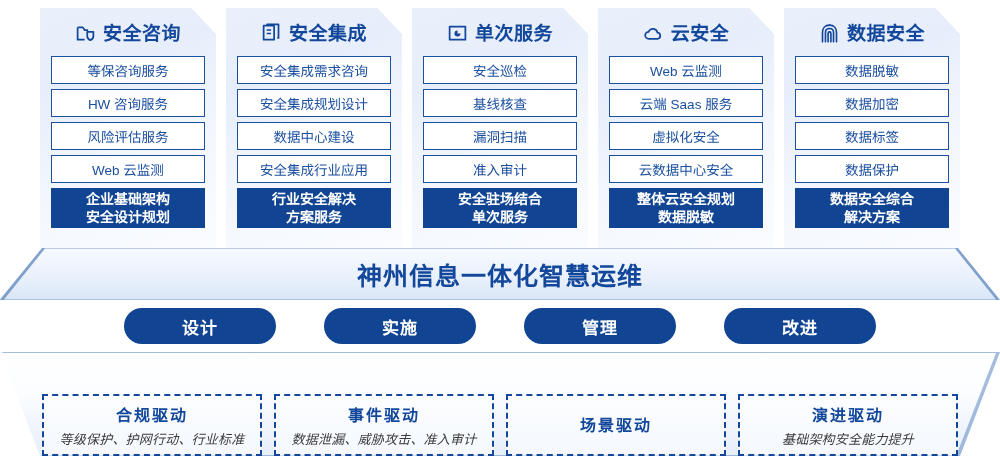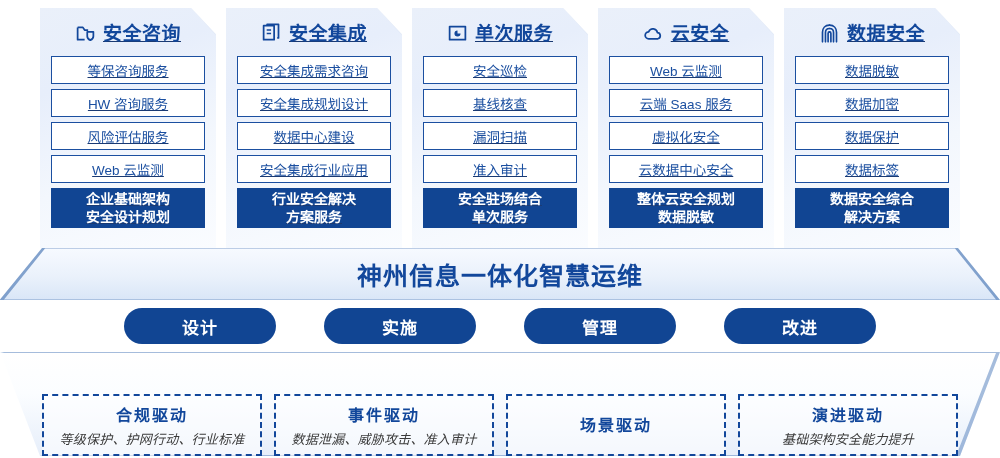--- a/index.html
+++ b/index.html
@@ -20,21 +20,20 @@
     display:flex;justify-content:center;gap:10px;
   }
   .col{
     width:176px;height:240px;
     position:relative;
     background:linear-gradient(158deg,#eaf0fa 0%,#e7eefb 28%,#f3f7fd 62%,#fafcff 100%);
     -webkit-clip-path:polygon(0 0,86% 0,100% 11%,100% 100%,0 100%);
     clip-path:polygon(0 0,86% 0,100% 11%,100% 100%,0 100%);
     box-sizing:border-box;
     padding:8px 11px 10px 11px;
-    text-decoration:underline;
   }
   .col::after{
     content:"";position:absolute;right:0;top:0;width:25px;height:27px;
     background:linear-gradient(225deg,#ffffff 0%,#ffffff 46%,#d8e2f2 52%,#eef3fb 100%);
     -webkit-clip-path:polygon(100% 0,0 0,100% 100%);
     clip-path:polygon(100% 0,0 0,100% 100%);
   }
   .col-head{
     height:34px;display:flex;align-items:center;justify-content:center;gap:7px;
     margin-bottom:6px;
@@ -228,22 +227,22 @@
             <path d="M12 6.3c-3 0-4.6 2.1-4.6 4.6v10.6"></path>
             <path d="M12 6.3c3 0 4.6 2.1 4.6 4.6v10.6"></path>
             <path d="M12 10.2c-1 0-1.6.8-1.6 1.8v9.5"></path>
             <path d="M12 10.2c1 0 1.6.8 1.6 1.8v9.5"></path>
           </svg>
         </span>
         <span class="col-title">数据安全</span>
       </div>
       <div class="item">数据脱敏</div>
       <div class="item">数据加密</div>
+      <div class="item">数据标签</div>
       <div class="item">数据保护</div>
-      <div class="item">数据标签</div>
       <div class="item item-solid">
         <span>数据安全综合</span>
         <span>解决方案</span>
       </div>
     </div>
 
   </div>
 
   <div class="banner-wrap">
     <div class="banner"></div>

